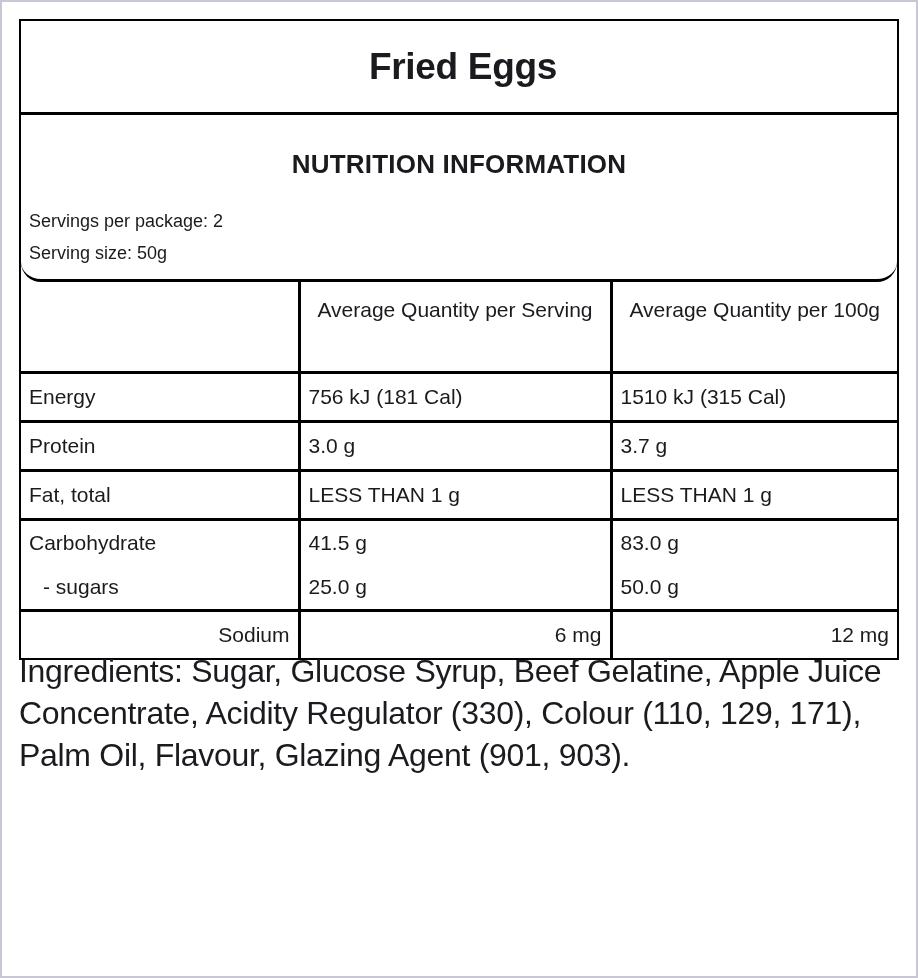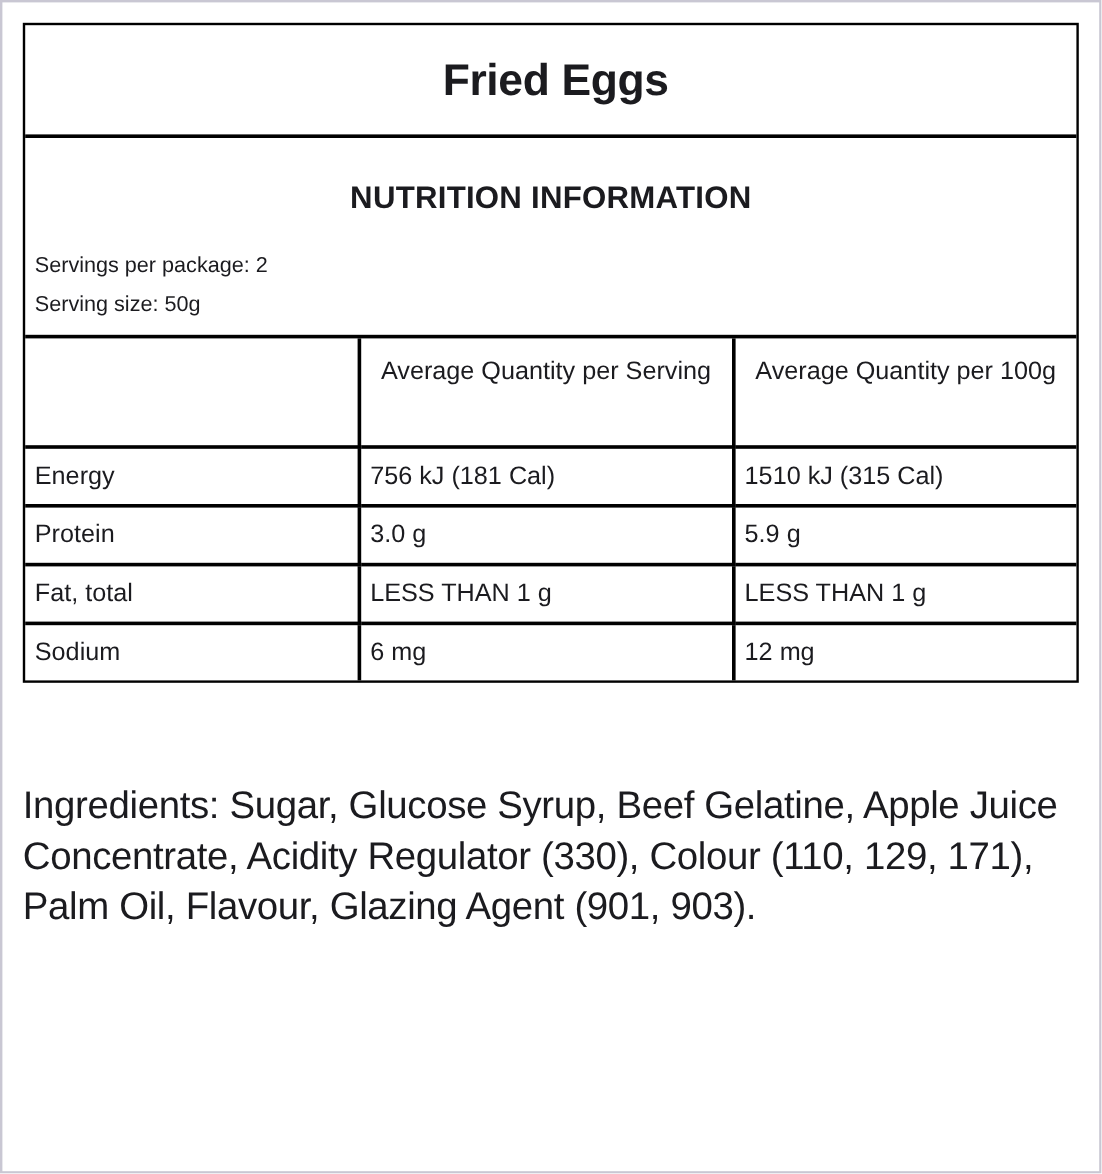--- a/index.html
+++ b/index.html
@@ -25,20 +25,21 @@
       display: flex; align-items: center; justify-content: center;
     }
     .title {
       font-size: 37px; font-weight: bold; letter-spacing: -0.3px;
     }
     .info-box {
       height: 167px;
       border-bottom: 3px solid #000;
       padding: 4px 8px;
       position: relative;
+      border-radius: 20px;
     }
     .info-heading {
       position: absolute; left: 0; right: 0; top: 34px;
       text-align: center; font-size: 26px; font-weight: bold; letter-spacing: 0.2px;
     }
     .serv-lines {
       position: absolute; left: 8px; top: 90px;
       font-size: 18px; line-height: 32px;
     }
     table.nut {
@@ -49,21 +50,21 @@
     table.nut col.c2 { width: 312px; }
     table.nut col.c3 { width: 286px; }
     table.nut td, table.nut th {
       border-right: 3px solid #000;
       border-bottom: 3px solid #000;
       vertical-align: top;
       padding: 0 8px;
       font-weight: normal;
     }
     table.nut tr td:last-child, table.nut tr th:last-child { border-right: none; }
-    table.nut tr:last-child td { border-bottom: none; }
+    table.nut tr:last-child td { border-bottom: none; text-align: right; }
     table.nut th {
       height: 90px; text-align: center; line-height: 35px; padding-top: 10px;
       font-size: 21px;
     }
     table.nut td { height: 46px; line-height: 46px; }
     .carb-lines div { height: 44px; line-height: 44px; }
     .sub { padding-left: 14px; }
     .ingredients {
       position: absolute; left: 19px; top: 650px; width: 890px;
       font-size: 32px; line-height: 42px; letter-spacing: -0.3px;
@@ -100,26 +101,40 @@
       <th>Average Quantity per 100g</th>
     </tr>
     <tr>
       <td>Energy</td>
       <td>756 kJ (181 Cal)</td>
       <td>1510 kJ (315 Cal)</td>
     </tr>
     <tr>
       <td>Protein</td>
       <td>3.0 g</td>
-      <td>5.9 g</td>
+      <td>3.7 g</td>
     </tr>
     <tr>
       <td>Fat, total</td>
       <td>LESS THAN 1 g</td>
       <td>LESS THAN 1 g</td>
+    </tr>
+    <tr>
+      <td class="carb-lines" style="height:89px;line-height:normal;">
+        <div>Carbohydrate</div>
+        <div class="sub">- sugars</div>
+      </td>
+      <td class="carb-lines" style="height:89px;line-height:normal;">
+        <div>41.5 g</div>
+        <div>25.0 g</div>
+      </td>
+      <td class="carb-lines" style="height:89px;line-height:normal;">
+        <div>83.0 g</div>
+        <div>50.0 g</div>
+      </td>
     </tr>
     <tr>
       <td>Sodium</td>
       <td>6 mg</td>
       <td>12 mg</td>
     </tr>
   </tbody>
     </table>
 </div>
 

